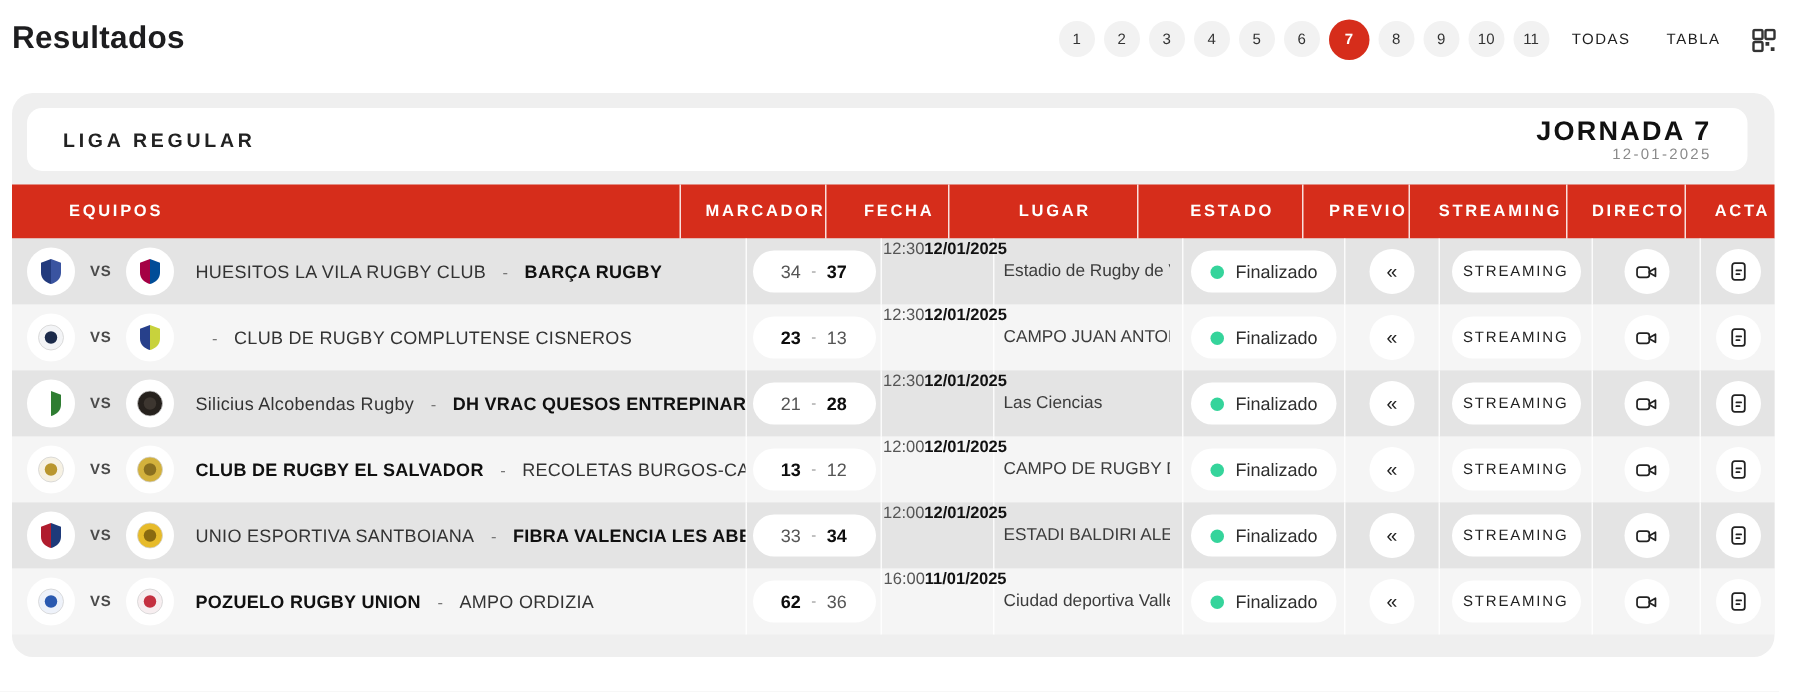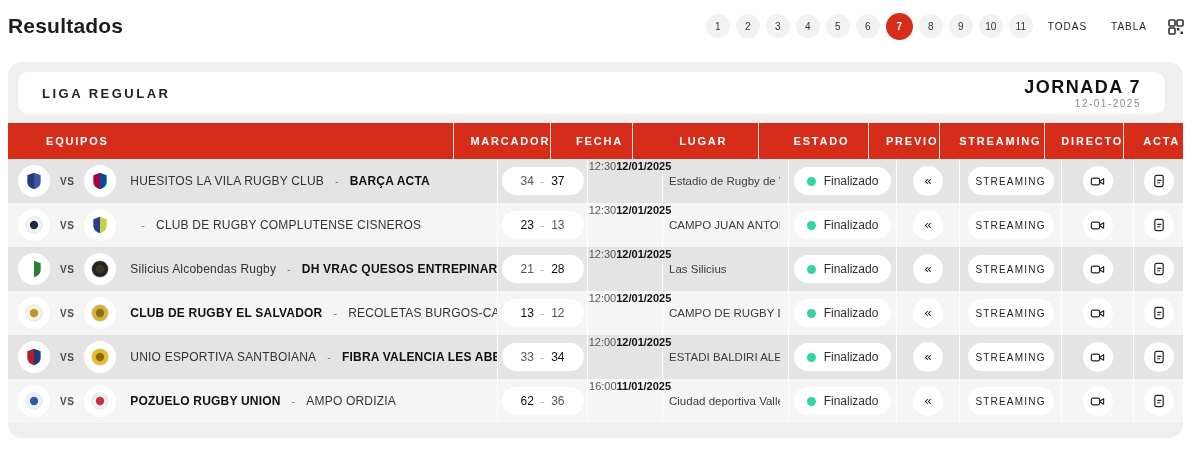--- a/index.html
+++ b/index.html
@@ -46,21 +46,21 @@
 
   .trow .c-equipos{justify-content:flex-start;padding-left:10px;}
   .logo{width:32px;height:32px;border-radius:50%;background:#fff;display:flex;align-items:center;justify-content:center;flex:0 0 auto;}
   .vs{font-size:10px;font-weight:600;color:#4a4a4a;letter-spacing:.5px;margin:0 10px;}
   .teams{margin-left:14px;display:flex;align-items:baseline;white-space:nowrap;overflow:hidden;}
   .team{font-size:12px;color:#333;letter-spacing:.2px;}
   .team.win{font-weight:700;color:#101010;}
   .teamdash{margin:0 11px;color:#777;font-size:11px;}
 
   .scorepill{width:82px;height:28px;border-radius:14px;background:#fff;display:flex;align-items:center;justify-content:center;gap:7px;font-size:12px;color:#555;}
-  .score{color:#555;} .score.win{font-weight:400;color:#0d0d0d;text-align:right;}
+  .score{color:#555;} .score.win{font-weight:700;color:#0d0d0d;text-align:right;}
   .scoredash{color:#999;font-size:10px;}
 
   .trow .c-fecha{flex-direction:row;align-items:flex-start;justify-content:center;padding-left:10px;line-height:1.3;}
   .time{font-size:11px;color:#555;}
   .date{font-size:11px;font-weight:700;color:#111;}
 
   .trow .c-lugar{justify-content:flex-start;padding:0 8px 0 6px;}
   .venue{font-size:11.5px;color:#3c3c3c;white-space:nowrap;overflow:hidden;}
 
   .estadopill{height:28px;border-radius:14px;background:#fff;display:flex;align-items:center;gap:8px;padding:0 13px;}
@@ -139,21 +139,21 @@
       <span class="vs">VS</span>
       <span class="logo">
                 <svg width="20" height="20" viewBox="0 0 24 24">
                   <path d="M12 2L4 5v8c0 5 4 8 8 9V2z" fill="#a50044"></path>
                   <path d="M12 2l8 3v8c0 5-4 8-8 9V2z" fill="#004d98"></path>
                 </svg>
               </span>
       <span class="teams">
         <span class="team team-home">HUESITOS LA VILA RUGBY CLUB</span>
         <span class="teamdash">-</span>
-        <span class="team team-away win">BARÇA ACTA</span>
+        <span class="team team-away win">BARÇA RUGBY</span>
       </span>
     </div>
     <div class="cell c-marcador">
       <span class="scorepill">
         <span class="score score-home">34</span>
         <span class="scoredash">-</span>
         <span class="score score-away win">37</span>
       </span>
     </div>
     <div class="cell c-fecha">
@@ -287,21 +287,21 @@
         <span class="score score-home">21</span>
         <span class="scoredash">-</span>
         <span class="score score-away win">28</span>
       </span>
     </div>
     <div class="cell c-fecha">
       <span class="time">12:30</span>
       <span class="date">12/01/2025</span>
     </div>
     <div class="cell c-lugar">
-      <span class="venue">Las Silicius</span>
+      <span class="venue">Las Ciencias</span>
     </div>
     <div class="cell c-estado">
       <span class="estadopill">
         <i class="dot"></i>
         <span class="estado-txt">Finalizado</span>
       </span>
     </div>
     <div class="cell c-previo">
       <button class="circlebtn">
         <span class="previo-glyph">«</span>

